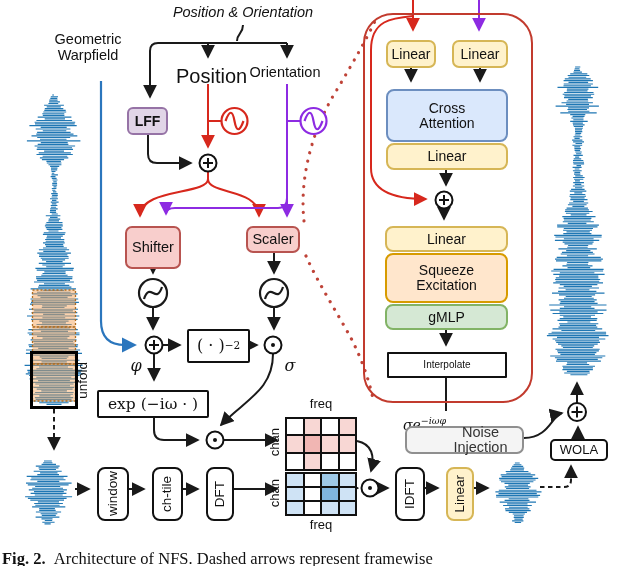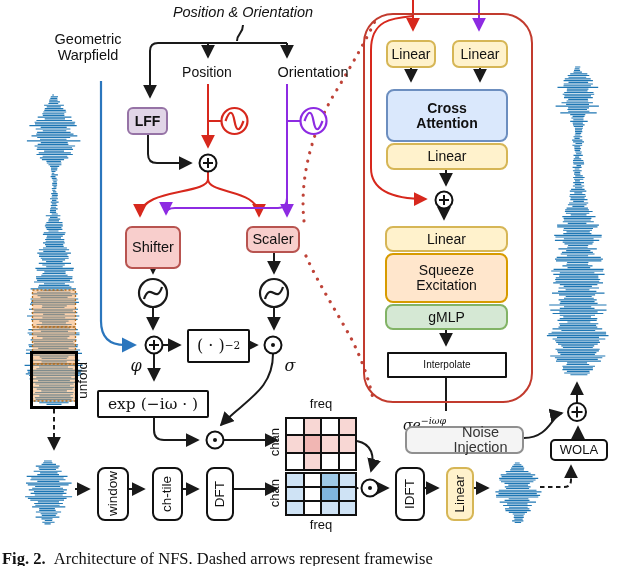--- a/index.html
+++ b/index.html
@@ -6,21 +6,21 @@
   #figure{position:relative;width:640px;height:566px;background:#ffffff;overflow:hidden;
           font-family:"Liberation Sans",sans-serif;}
   #wiring{position:absolute;left:0;top:0;width:640px;height:566px;}
   .lbl{position:absolute;color:#111;text-align:center;line-height:1.1;}
   .box{position:absolute;box-sizing:border-box;display:flex;align-items:center;justify-content:center;
        text-align:center;color:#111;line-height:1.05;background:#fff;}
   .r{border-radius:8px;}
   .vt{writing-mode:vertical-rl;transform:rotate(180deg);}
   .yellow{background:#fff2cc;border:2px solid #d6b656;}
   .pink{background:#f8cecc;border:2px solid #b85450;}
-  .blue{background:#dae8fc;border:2px solid #6c8ebf;font-weight:bold;}
+  .blue{background:#dae8fc;border:2px solid #6c8ebf;}
   .orange{background:#ffe6cc;border:2px solid #d79b00;}
   .green{background:#d5e8d4;border:2px solid #82b366;}
   .lav{background:#e1d5e7;border:2px solid #9673a6;}
   .plain{background:#fff;border:2px solid #111;}
   .gray{background:#f4f4f4;border:2px solid #8f8f8f;color:#333;}
   .mathf{font-family:"DejaVu Serif","Liberation Serif",serif;}
   .grid{position:absolute;display:grid;grid-template-columns:repeat(4,1fr);border:1px solid #111;}
   .grid .cell{border:1px solid #111;}
   .rot{transform:rotate(-90deg);}
   #panel{position:absolute;left:363px;top:13px;width:170px;height:390px;box-sizing:border-box;
@@ -176,22 +176,22 @@
       <circle cx="444" cy="200" r="8.5"></circle>
         <path d="M 439,200 L 449,200 M 444,195 L 444,205"></path>
     </g>
   </svg>
 
   <div id="panel"></div>
 
   <div class="lbl" style="left:148px;top:5px;width:190px;font-size:14.5px;font-style:italic;">Position &amp; Orientation</div>
   <div class="lbl" style="left:33px;top:32px;width:110px;font-size:14.5px;white-space:pre-line;">Geometric
 Warpfield</div>
-  <div class="lbl" style="left:176px;top:65px;width:62px;font-size:14px;">Position</div>
-  <div class="lbl" style="left:243px;top:65px;width:84px;font-size:14.5px;margin-left:28px;">Orientation</div>
+  <div class="lbl" style="left:176px;top:65px;width:62px;font-size:20px;">Position</div>
+  <div class="lbl" style="left:243px;top:65px;width:84px;font-size:14.5px;">Orientation</div>
 
   <div class="box lav" style="left:127px;top:107px;width:41px;height:28px;border-radius:6px;font-size:14px;font-weight:bold;">LFF</div>
   <div class="box pink" style="left:125px;top:226px;width:56px;height:43px;border-radius:7px;font-size:14.5px;">Shifter</div>
   <div class="box pink" style="left:246px;top:226px;width:54px;height:27px;border-radius:7px;font-size:14.5px;">Scaler</div>
 
   <div class="box plain mathf" style="left:187px;top:329px;width:63px;height:34px;border-radius:2px;font-size:16px;">
     <span>( · )</span>
       <sup style="font-size:10.5px;">−2</sup>
   </div>
   <div class="box plain mathf" style="left:97px;top:390px;width:112px;height:28px;border-radius:2px;font-size:15.5px;">exp (−iω · )</div>

